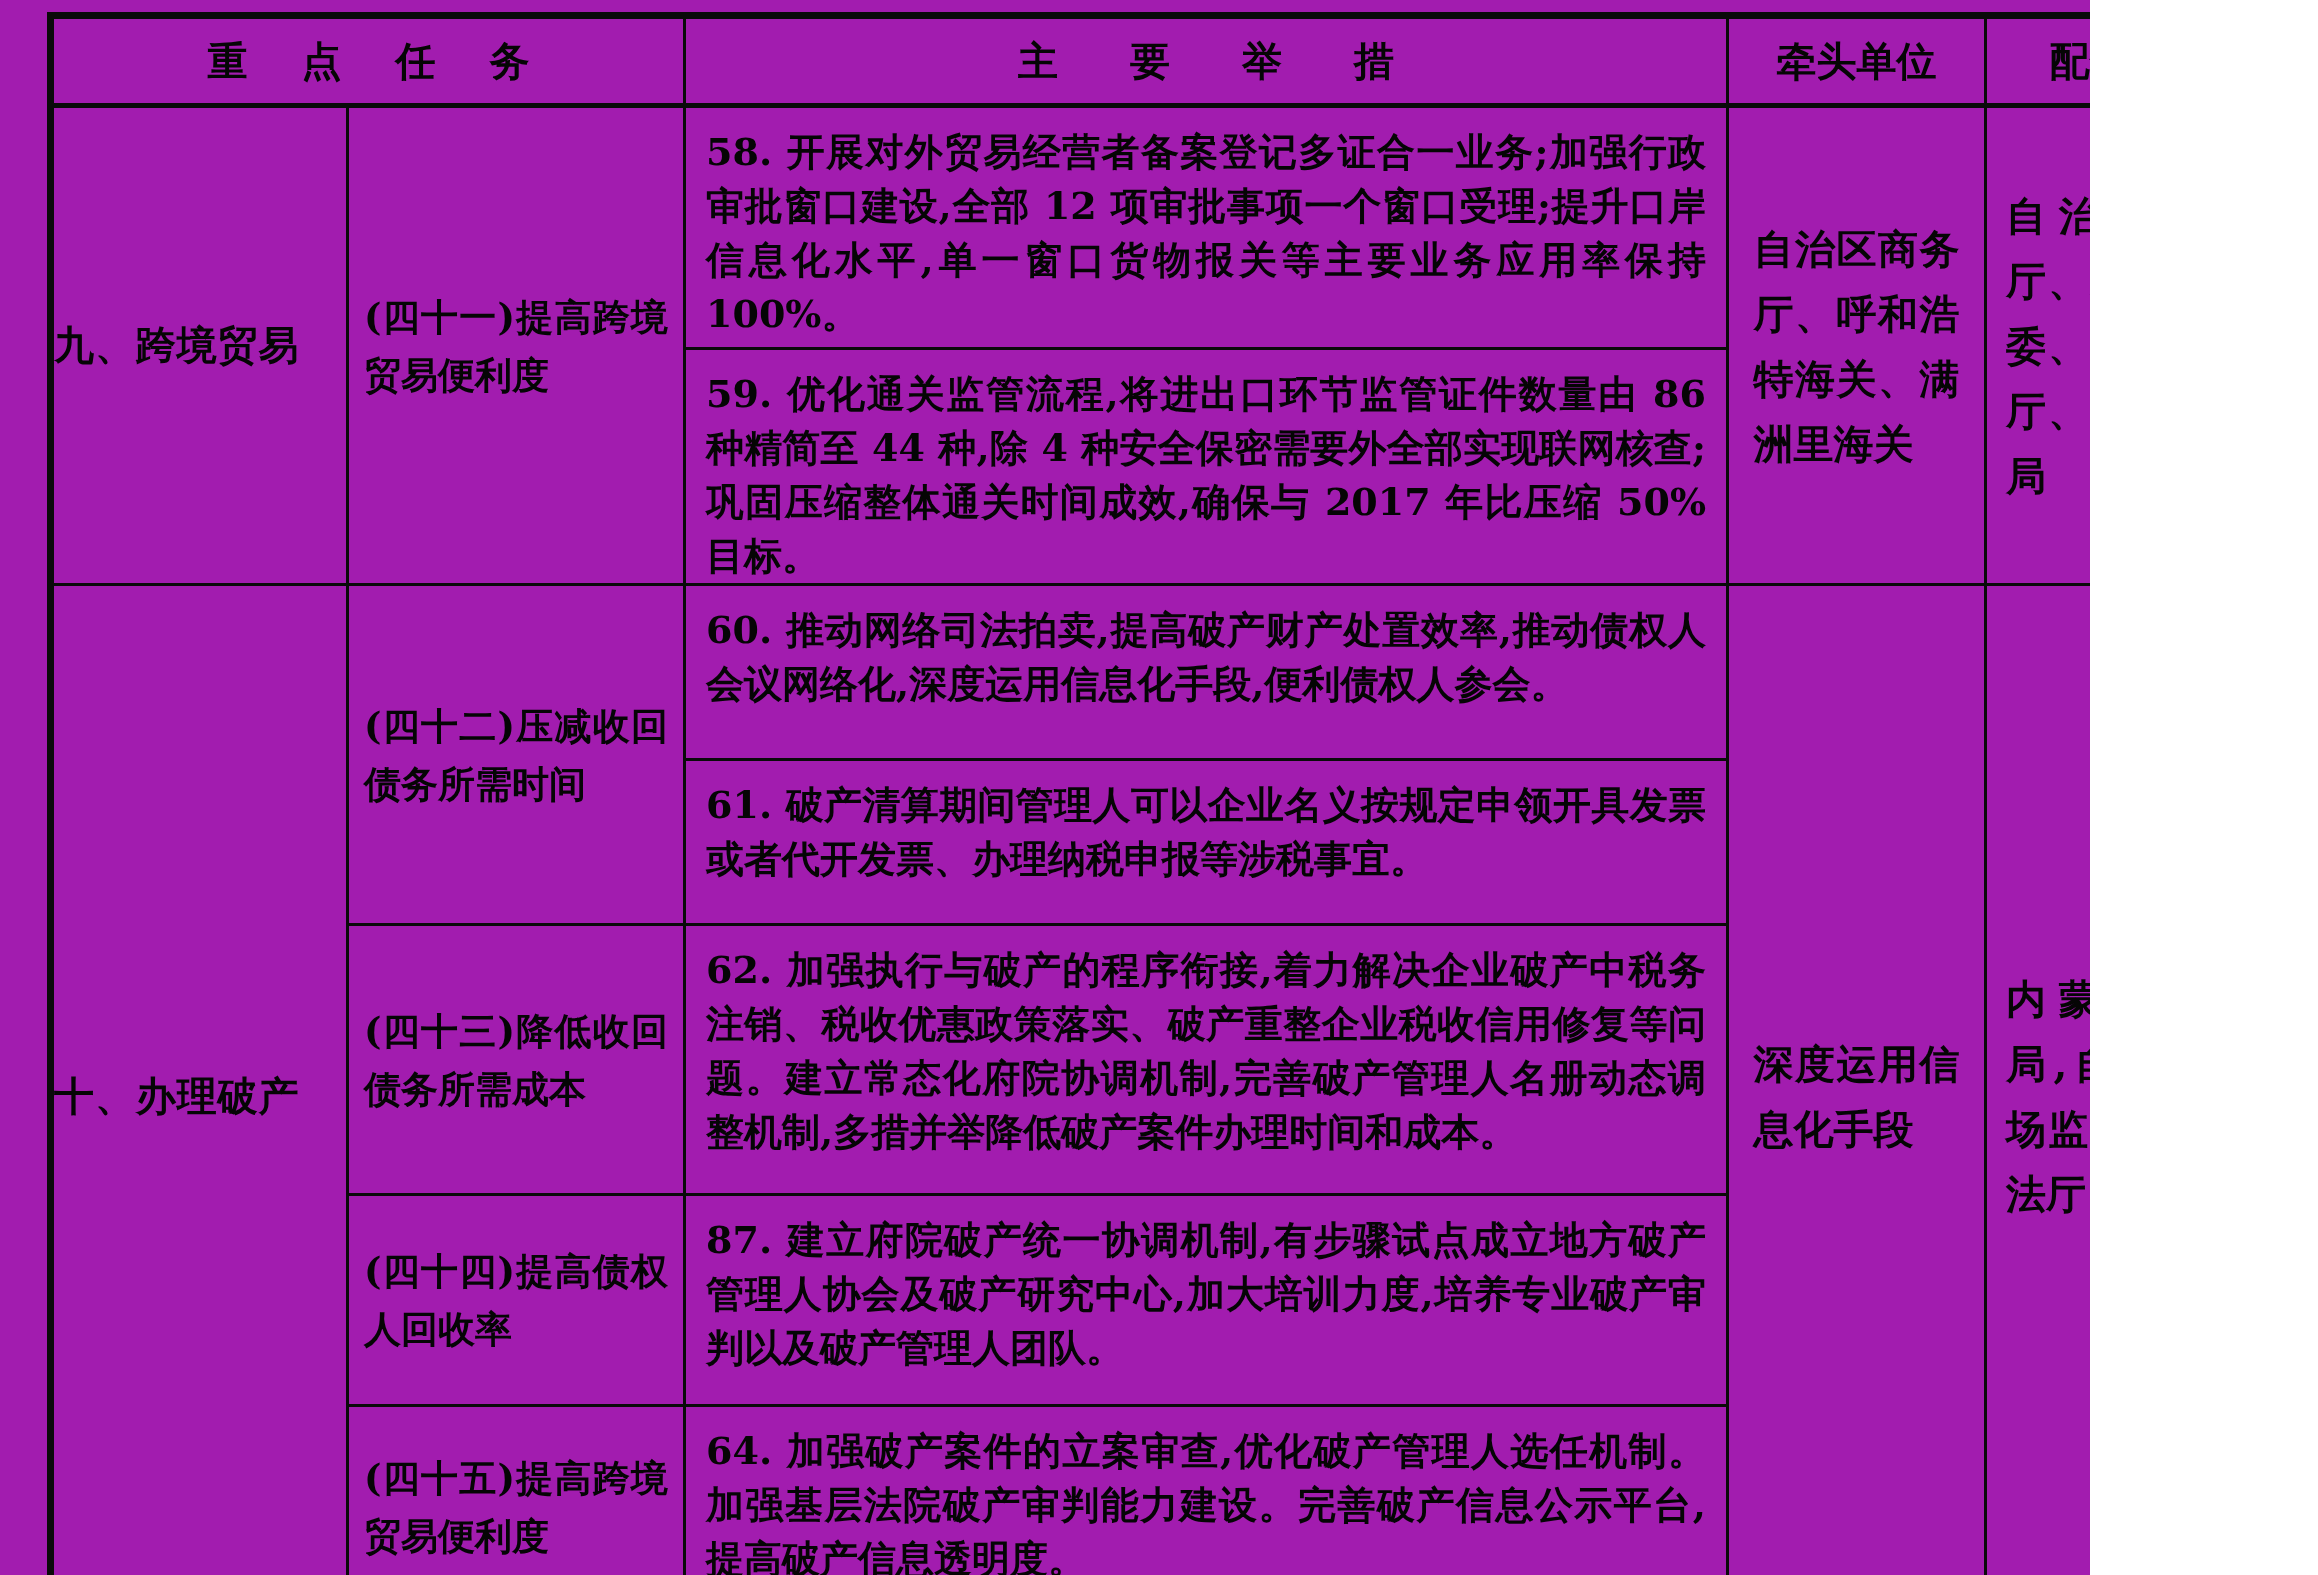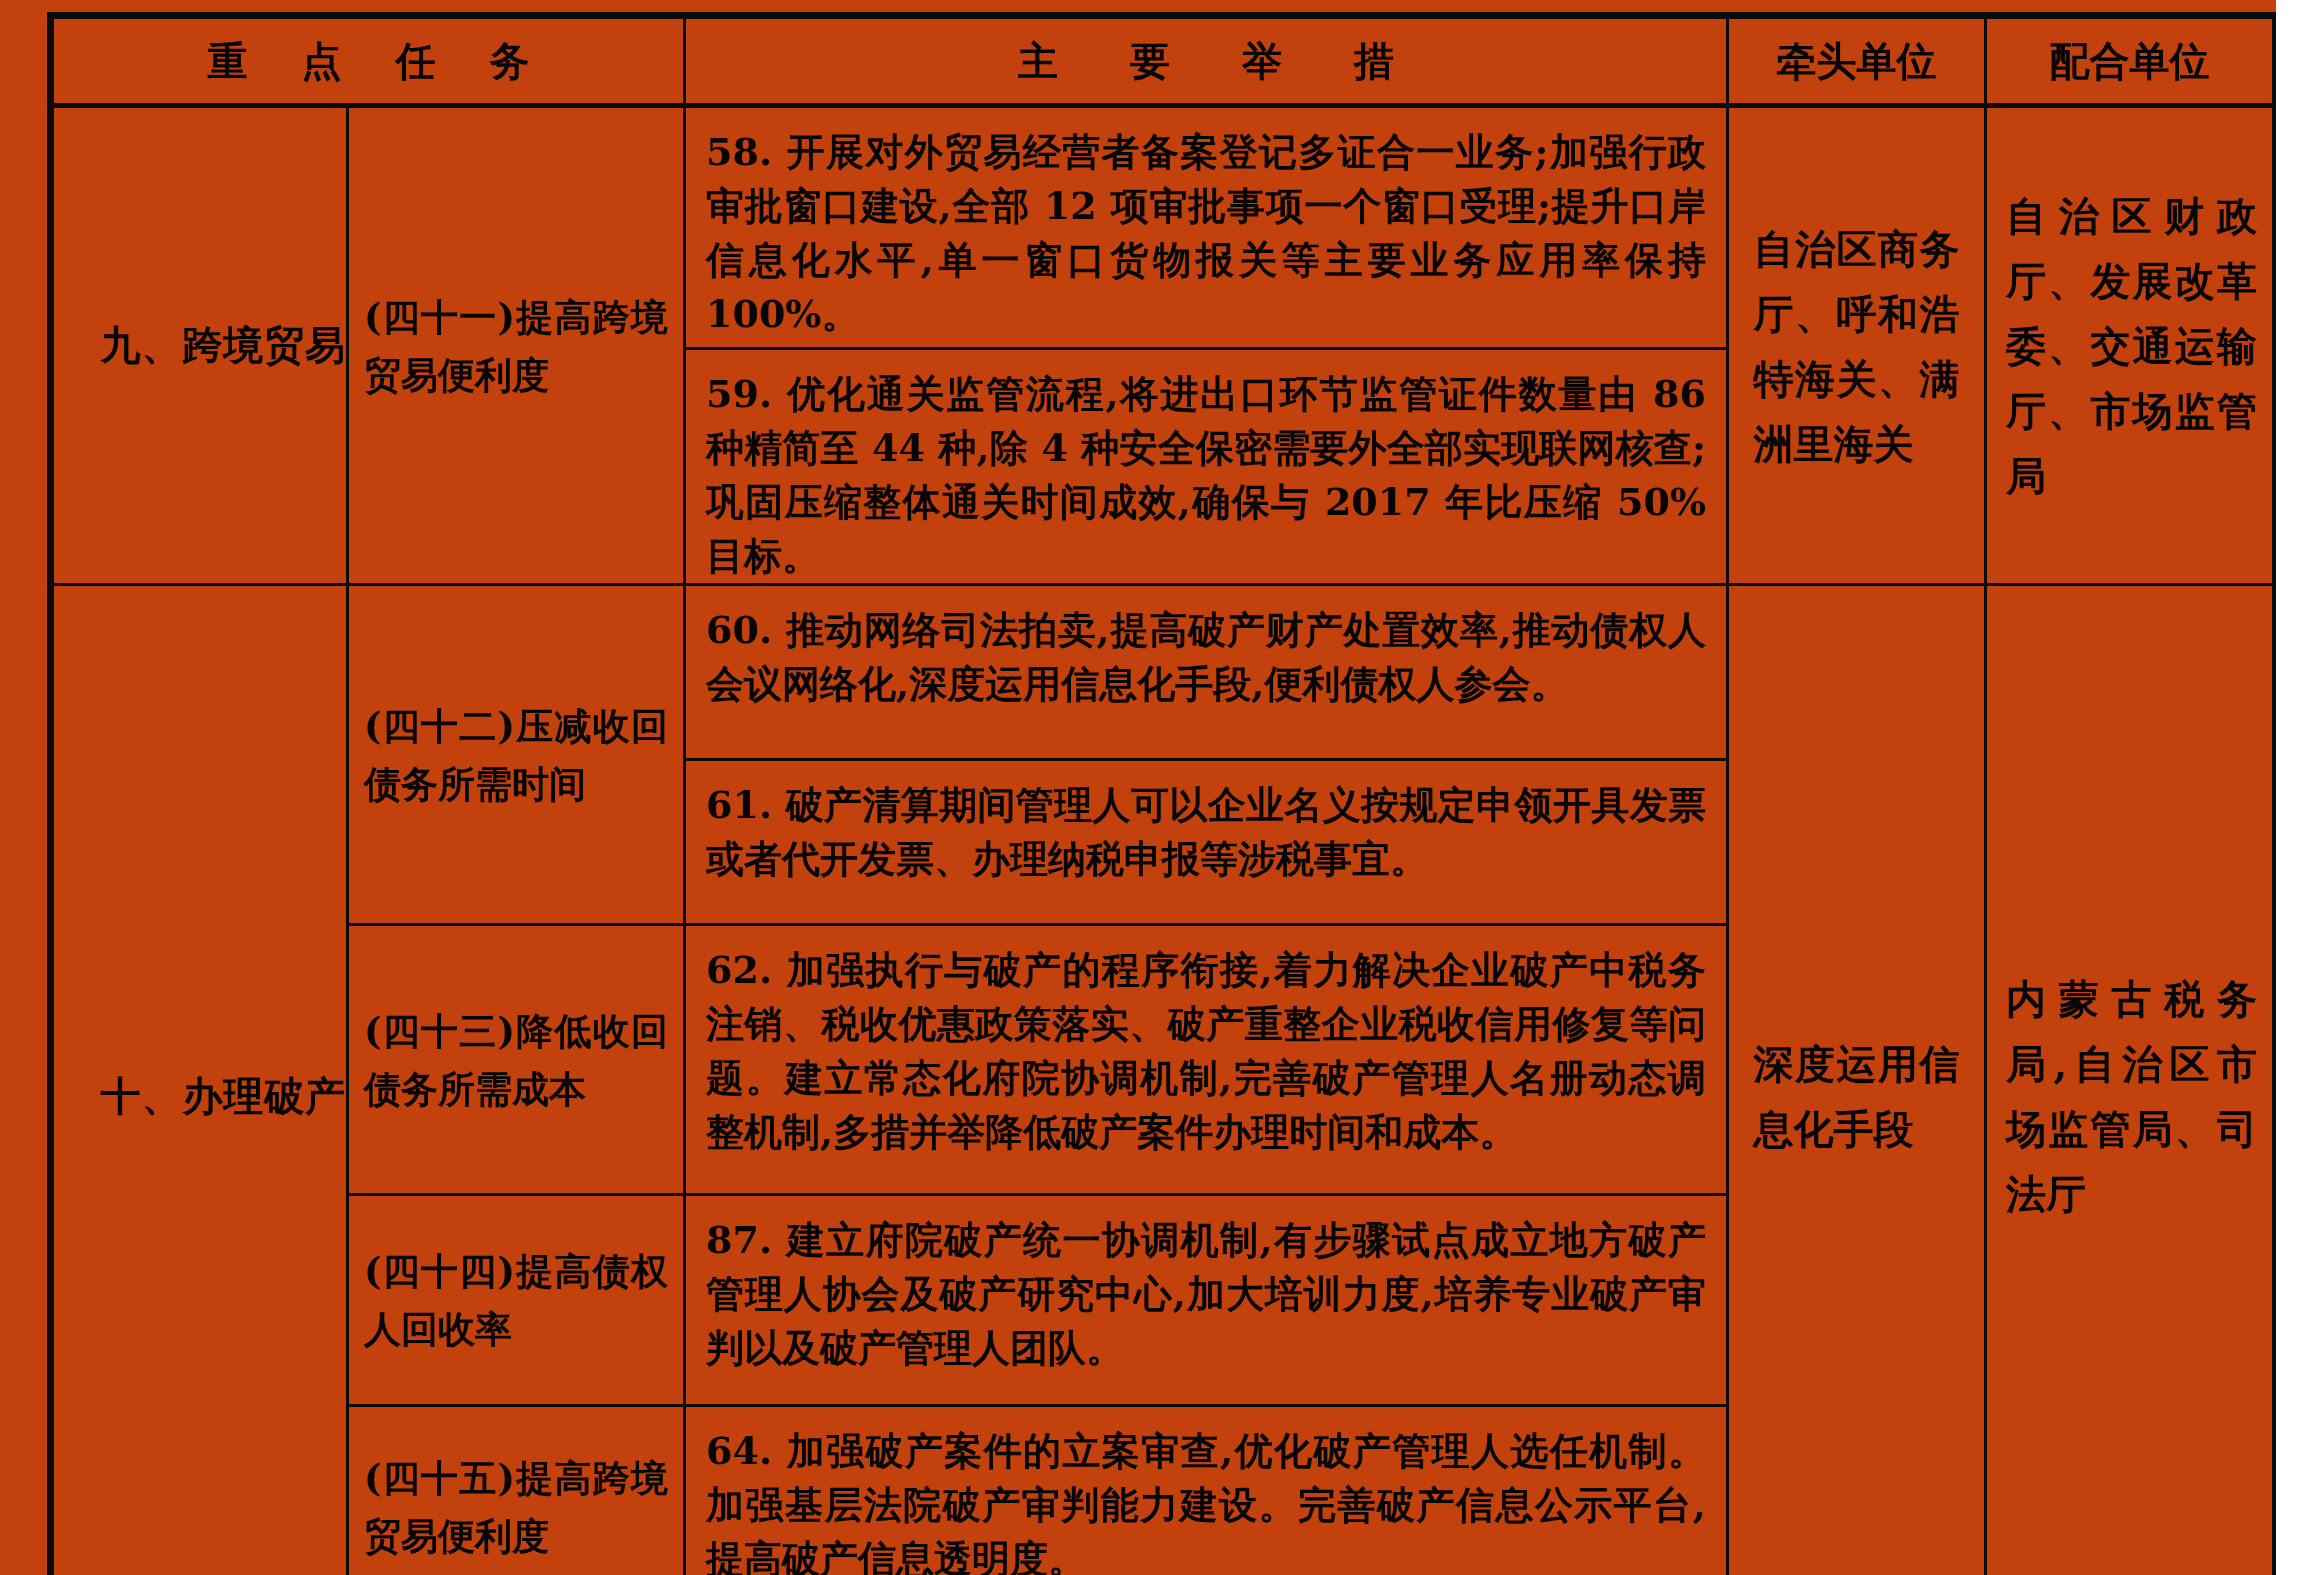--- a/index.html
+++ b/index.html
@@ -1,19 +1,19 @@
 <!DOCTYPE html>
 <html lang="zh" style="font-size:13.8px"><head>
 <meta charset="utf-8">
 <style>
   html,body{margin:0;padding:0;background:#ffffff;}
   .page{
     position:relative;
-    width:2276px;height:1575px;
-    background:#c2410c;
+    width:2090px;height:1575px;
+    background:#a21caf;
     font-family:"DejaVu Serif","Liberation Serif",serif;
     color:#050505;
     overflow:hidden;
   }
   table.doc{
     position:absolute;left:47px;top:12px;
     width:2226px;
     border-collapse:collapse;
     table-layout:fixed;
     border:7.7px solid #0a0a0a;
@@ -36,21 +36,21 @@
   .hsp-wide{letter-spacing:1.35em;padding-left:1.35em;}
   .hsp-xwide{letter-spacing:1.8em;padding-left:1.8em;}
   tr.r58{height:243px;}
   tr.r59{height:195px;}
   tr.r60{height:175px;}
   tr.r61{height:165px;}
   tr.r62{height:270px;}
   tr.r63{height:211px;margin-top:24px;}
   tr.r64{height:204px;}
   td.cat{
-    text-align:right;
+    text-align:left;
     font-size:40px;
     letter-spacing:0.9px;
   }
   td.sub{vertical-align:middle;}
   td.sub .subText{
     width:304px;
     margin:0 auto;
     font-size:37px;
     line-height:58px;
     text-align:justify;

